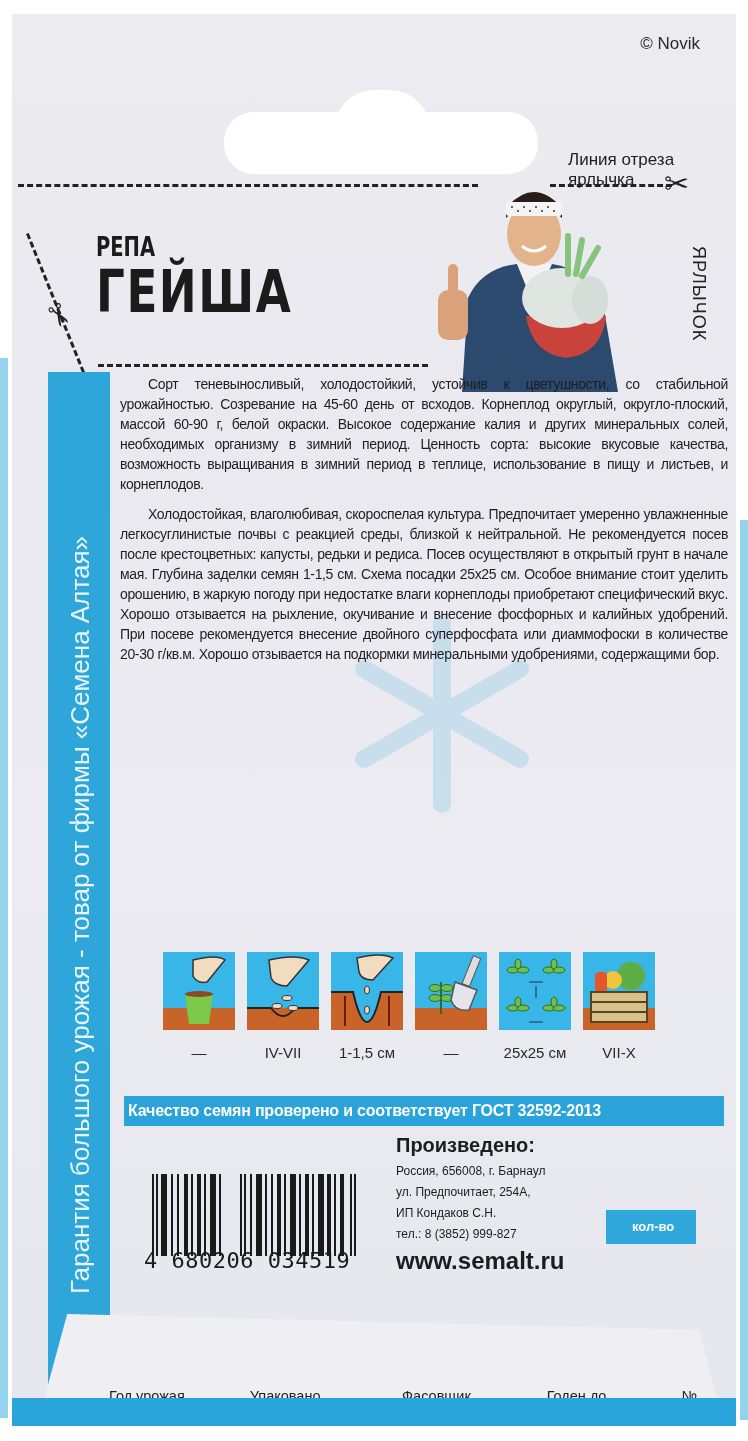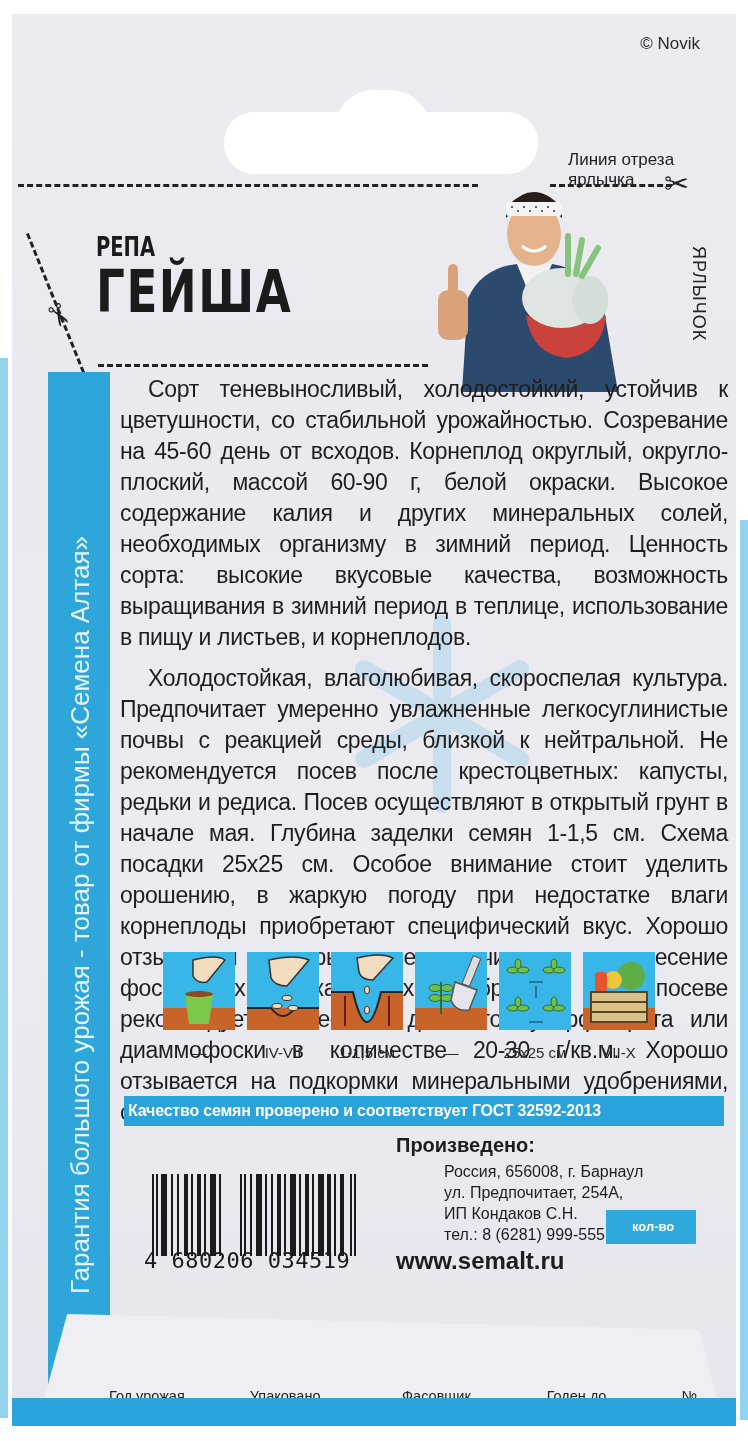--- a/index.html
+++ b/index.html
@@ -49,40 +49,40 @@
   .side-strip-text {
     position: absolute; left: 40px; top: 1280px; width: 920px; transform: rotate(-90deg); transform-origin: top left;
     color: #e8f6fd; font-size: 26px; white-space: nowrap; height: 56px; line-height: 56px;
   }
   .edge-strip-left { position: absolute; left: 0; top: 358px; width: 8px; height: 1060px; background: #3aaedf; opacity: .55; }
   .edge-strip-right { position: absolute; right: 0; top: 520px; width: 8px; height: 900px; background: #3aaedf; opacity: .55; }
 
   .watermark { position: absolute; left: 300px; top: 600px; width: 260px; height: 200px; opacity: .18; }
 
   .desc { position: absolute; left: 108px; top: 360px; width: 608px; font-family: "Liberation Sans", sans-serif;
-    font-size: 23px; line-height: 31px; color: #1e1e20; text-align: justify; letter-spacing: -0.35px; }
+    font-size: 14px; line-height: 20px; color: #1e1e20; text-align: justify; letter-spacing: -0.35px; }
   .desc p { text-indent: 28px; margin-bottom: 10px; }
 
   .icons-row { position: absolute; left: 150px; top: 938px; display: flex; gap: 10px; }
   .icon-cell { width: 74px; display: flex; flex-direction: column; align-items: center; }
   .icon-box { width: 72px; height: 78px; background: #38b6e8; position: relative; overflow: hidden; }
   .icon-box .soil { position: absolute; left: 0; right: 0; bottom: 0; height: 22px; background: #c8642a; }
   .icon-label { margin-top: 14px; font-size: 15px; color: #2a2a2a; height: 18px; white-space: nowrap; }
 
   .gost-banner { position: absolute; left: 112px; top: 1082px; width: 600px; height: 30px; background: #29a3d9;
     color: #ffffff; font-size: 16px; font-weight: bold; line-height: 30px; padding-left: 4px; letter-spacing: -0.2px; }
 
   .barcode { position: absolute; left: 132px; top: 1160px; width: 220px; height: 106px; }
   .barcode-bars { display: flex; align-items: flex-start; height: 82px; }
   .barcode-number { font-family: "DejaVu Sans Mono", monospace; font-size: 22px; letter-spacing: 0.5px; color: #1a1a1a;
     margin-top: -8px; background: transparent; }
 
   .producer { position: absolute; left: 384px; top: 1120px; color: #1d1d1f; }
   .producer-title { font-size: 20px; font-weight: bold; margin-bottom: 4px; }
-  .producer-line { font-size: 16px; line-height: 21px; margin-left: 48px; }
+  .producer-line { font-size: 12px; line-height: 21px; }
   .producer-web { font-size: 24px; font-weight: bold; margin-top: 2px; }
 
   .qty-box { position: absolute; left: 594px; top: 1196px; width: 90px; height: 34px; background: #2fa8dc;
     color: #ffffff; font-size: 13px; font-weight: bold; line-height: 34px; padding-left: 26px; }
 
   .flap { position: absolute; left: 28px; top: 1300px; width: 680px; height: 100px; background: #efeff3;
     clip-path: polygon(4% 0, 97% 16%, 100% 100%, 0 100%); }
   .bottom-band { position: absolute; left: 12px; top: 1398px; width: 724px; height: 28px; background: #2aa5db; }
   .footer-labels { position: absolute; left: 76px; top: 1374px; display: flex; font-size: 14.5px; color: #222; }
   .footer-labels span { display: inline-block; margin-left: 21px; }
@@ -302,21 +302,21 @@
       </g>
     </svg>
     <div class="barcode-number">4 680206 034519</div>
   </div>
 
   <div class="producer">
     <div class="producer-title">Произведено:</div>
     <div class="producer-line">Россия, 656008, г. Барнаул</div>
     <div class="producer-line">ул. Предпочитает, 254А,</div>
     <div class="producer-line">ИП Кондаков С.Н.</div>
-    <div class="producer-line">тел.: 8 (6281) 999-555</div>
+    <div class="producer-line">тел.: 8 (3852) 999-827</div>
     <div class="producer-web">www.semalt.ru</div>
   </div>
 
   <div class="qty-box">кол-во</div>
 
   <div class="flap"></div>
   <div class="footer-labels">
     <span style="width:124px">Год урожая</span>
     <span style="width:136px">Упаковано</span>
     <span style="width:128px">Фасовщик</span>

